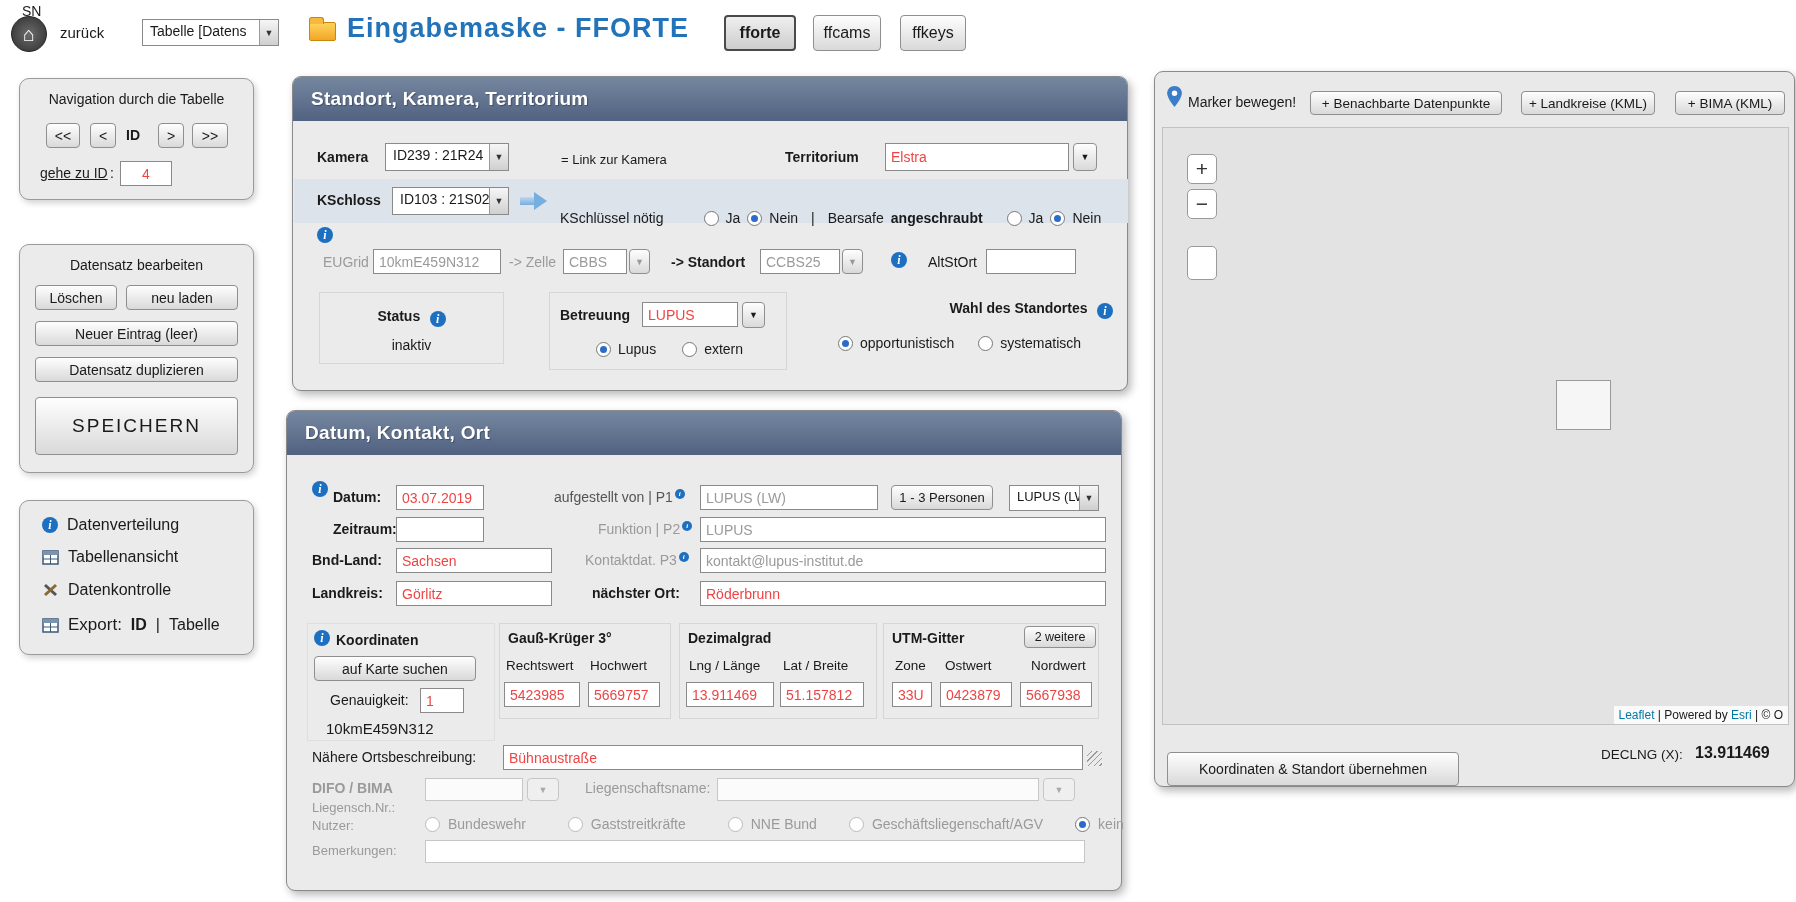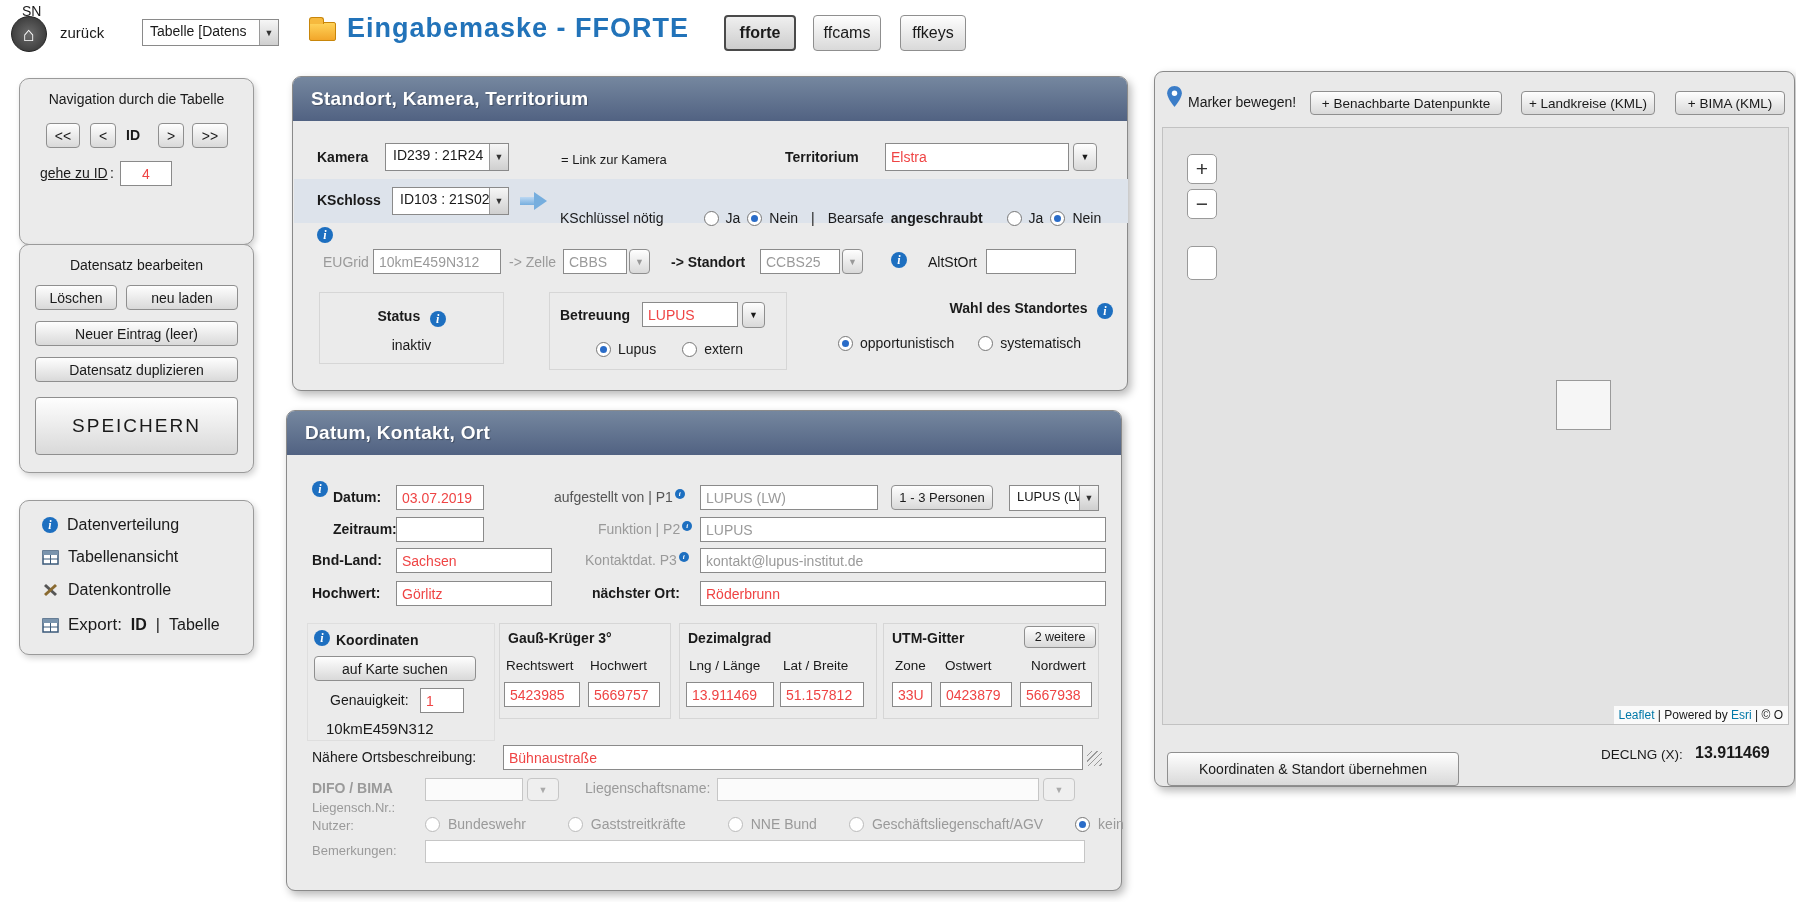--- a/index.html
+++ b/index.html
@@ -98,21 +98,21 @@
 </div>
 
 <span class="abs folder" style="left:309px; top:22px;"></span>
 <div class="abs page-title" style="left:347px; top:13px;">Eingabemaske - FFORTE</div>
 
 <button class="abs btn tab active" style="left:724px; top:15px; width:72px;">fforte</button>
 <button class="abs btn tab" style="left:813px; top:15px; width:68px;">ffcams</button>
 <button class="abs btn tab" style="left:900px; top:15px; width:66px;">ffkeys</button>
 
 
-<div class="sidebox" style="top:78px; height:167px;padding-left:24px;">
+<div class="sidebox" style="top:78px; height:122px;padding-left:24px;">
   <div class="abs lbl" style="left:0; right:0; top:12px; text-align:center;">Navigation durch die Tabelle</div>
   <button class="abs btn" style="left:26px; top:44px; width:34px; height:25px;">&lt;&lt;</button>
   <button class="abs btn" style="left:70px; top:44px; width:26px; height:25px;">&lt;</button>
   <span class="abs lbl b" style="left:106px; top:48px;">ID</span>
   <button class="abs btn" style="left:138px; top:44px; width:26px; height:25px;">&gt;</button>
   <button class="abs btn" style="left:172px; top:44px; width:36px; height:25px;">&gt;&gt;</button>
   <span class="abs lbl" style="left:20px; top:86px; text-decoration:underline;">gehe zu ID</span>
   <span class="abs lbl" style="left:90px; top:86px;">:</span>
   <input class="abs input" style="left: 100px; top: 82px; width: 52px; height: 25px; text-align: center;" value="4">
 </div>
@@ -274,21 +274,21 @@
   <span class="abs lbl b" style="left:46px; top:110px;">Zeitraum:</span>
   <input class="abs input" style="left: 109px; top: 106px; width: 88px; height: 25px;" value="">
   <span class="abs lbl dim" style="left:311px; top:110px;"><span>Funktion | P2</span><span class="sup-info"></span></span>
   <input class="abs input dimval" style="left: 413px; top: 106px; width: 406px; height: 25px;" value="LUPUS">
 
   <span class="abs lbl b" style="left:25px; top:141px;">Bnd-Land:</span>
   <input class="abs input" style="left: 109px; top: 137px; width: 156px; height: 25px;" value="Sachsen">
   <span class="abs lbl dim" style="left:298px; top:141px;"><span>Kontaktdat. P3</span><span class="sup-info"></span></span>
   <input class="abs input dimval" style="left: 413px; top: 137px; width: 406px; height: 25px;" value="kontakt@lupus-institut.de">
 
-  <span class="abs lbl b" style="left:25px; top:174px;">Hochwert:</span>
+  <span class="abs lbl b" style="left:25px; top:174px;">Landkreis:</span>
   <input class="abs input" style="left: 109px; top: 170px; width: 156px; height: 25px;" value="Görlitz">
   <span class="abs lbl b" style="left:305px; top:174px;">nächster Ort:</span>
   <input class="abs input" style="left: 413px; top: 170px; width: 406px; height: 25px;" value="Röderbrunn">
 
   <div class="groupbox" style="left:20px; top:212px; width:188px; height:118px; border-color:#dedede;">
     <span class="abs info" style="left:6px; top:6px;"></span>
     <span class="abs lbl b" style="left:28px; top:8px;">Koordinaten</span>
     <button class="abs btn" style="left:6px; top:32px; width:162px; height:25px;">auf Karte suchen</button>
     <span class="abs lbl" style="left:22px; top:68px;">Genauigkeit:</span>
     <input class="abs input" style="left: 112px; top: 64px; width: 44px; height: 25px;" value="1">

